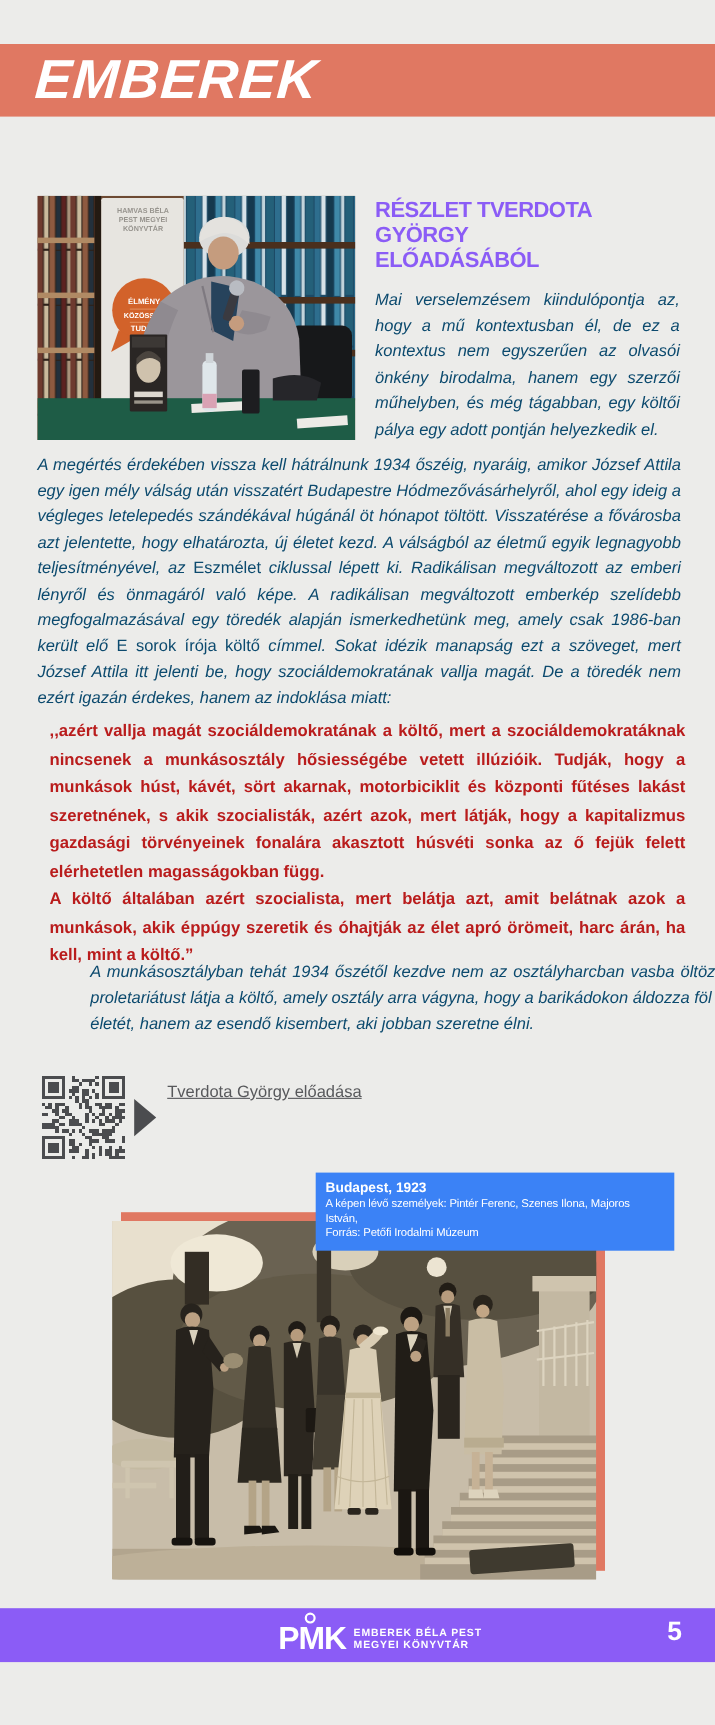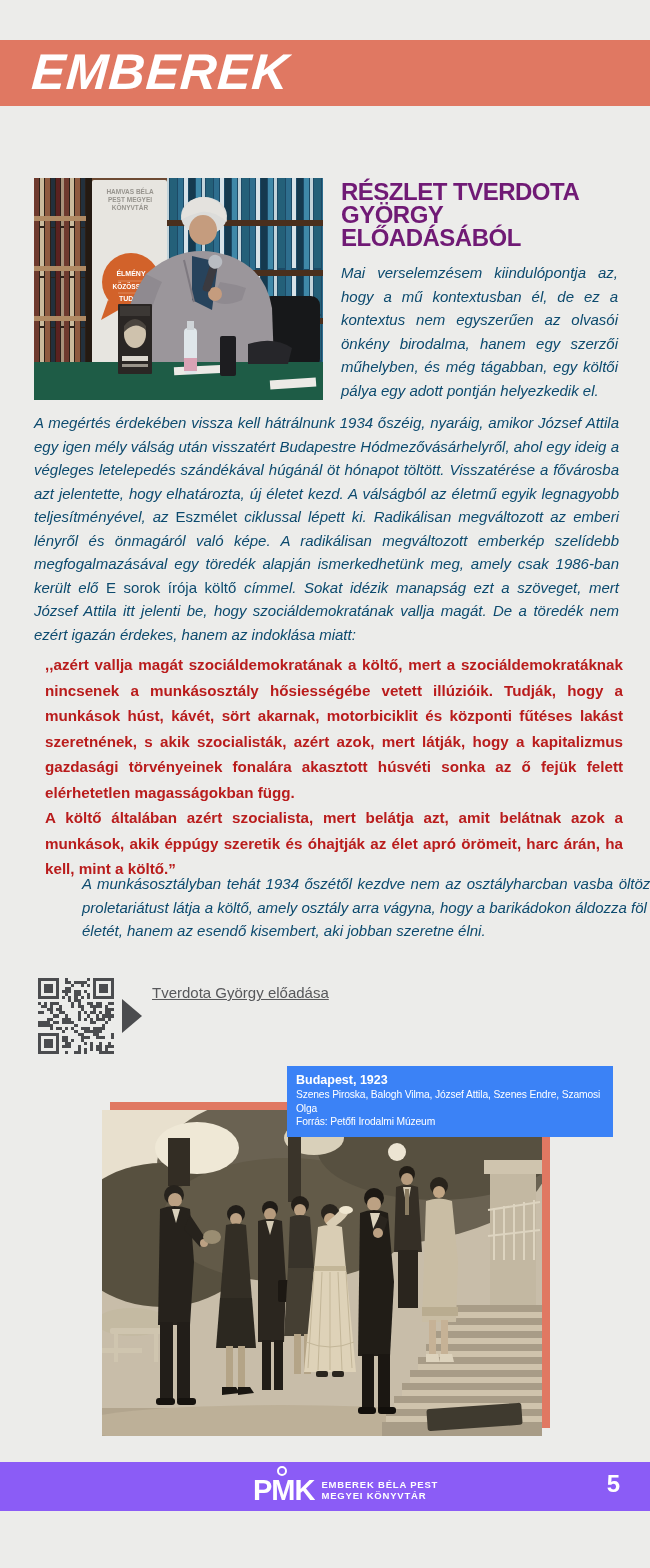--- a/index.html
+++ b/index.html
@@ -14,21 +14,21 @@
   .title-banner{left:0;top:40px;width:650px;height:66px;background:#e07862;}
   .title-banner h1{
     margin:0;padding:0 0 0 32px;line-height:64px;
     font-size:50px;font-style:italic;font-weight:bold;color:#ffffff;
     letter-spacing:1px;transform:skewX(-4deg);transform-origin:left;
   }
   
   .photo1{left:34px;top:178px;width:289px;height:222px;}
   .lecture-col{left:341px;top:180px;width:277px;}
   .lecture-head{
-    color:#701a75;font-weight:bold;font-size:24px;line-height:23px;
+    color:#8b5cf6;font-weight:bold;font-size:20px;line-height:23px;
     letter-spacing:-0.5px;margin:0 0 12px 0;
   }
   .para{
     font-size:15px;line-height:23.5px;text-align:justify;margin:0;
     color:#0c4a6e;
   }
   .italic{font-style:italic;}
   .roman{font-style:normal;}
   .body-para1{left:34px;top:411px;width:585px;}
   .quote-block{left:45px;top:652px;width:578px;color:#b91c1c;}
@@ -398,21 +398,21 @@
       <rect x="2" y="20" width="3" height="3" fill="#4b4c4f"></rect>
     </svg>
 </div>
 <div class="abs play-arrow"></div>
 <div class="abs qr-label">Tverdota György előadása</div>
 
 <div class="abs photo2-shadow z1"></div>
 
 <div class="abs caption-box z3">
   <div class="caption-title">Budapest, 1923</div>
-  <div class="caption-line">Szenes Piroska, Balogh Vilma, József Attila, Szenes Endre, Szamosi Olga</div>
+  <div class="caption-line">A képen lévő személyek: Pintér Ferenc, Szenes Ilona, Majoros István,</div>
   <div class="caption-line">Forrás: Petőfi Irodalmi Múzeum</div>
 </div>
 
 <div class="abs photo2 z2">
   <svg viewBox="0 0 440 326" width="440" height="326">
     <rect width="440" height="326" fill="#c8bda9"></rect>
 
     <ellipse cx="80" cy="50" rx="130" ry="75" fill="#e8e0ce"></ellipse>
     <ellipse cx="250" cy="55" rx="195" ry="82" fill="#6a6252"></ellipse>
     <ellipse cx="60" cy="125" rx="95" ry="72" fill="#57503f"></ellipse>

